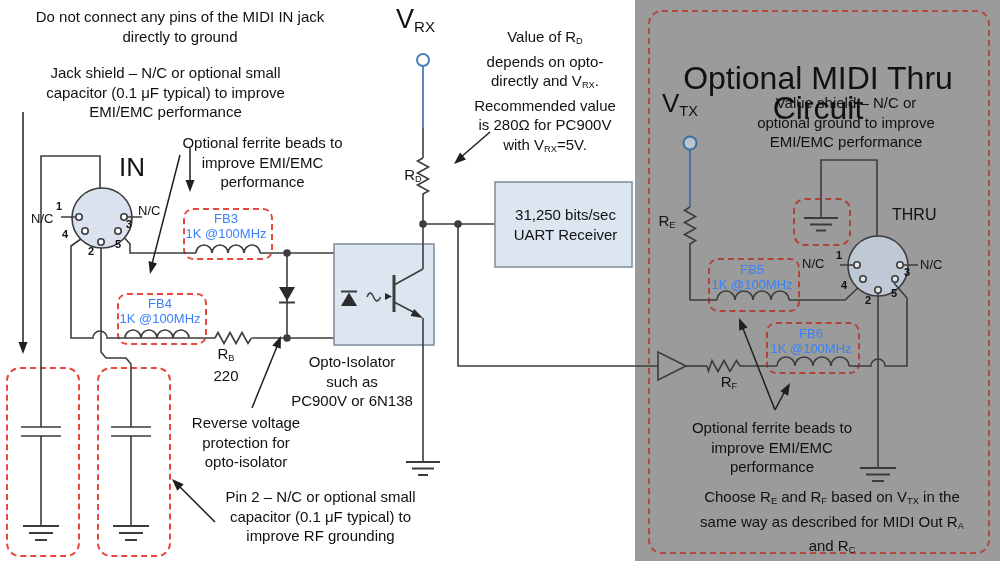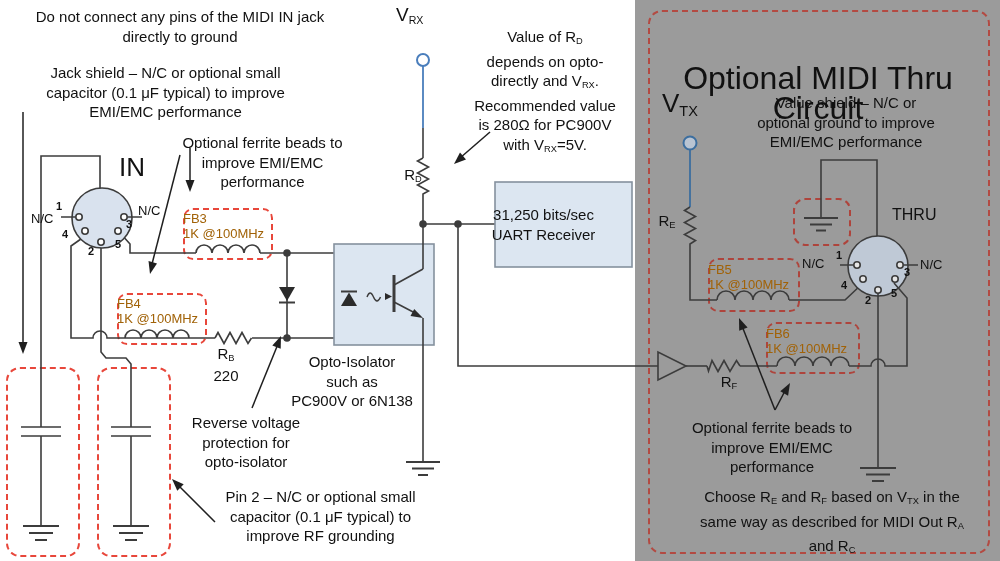--- a/index.html
+++ b/index.html
@@ -5,26 +5,26 @@
   html,body{margin:0;padding:0;background:#fff;}
   #canvas{
     position:relative;width:1000px;height:561px;overflow:hidden;background:#ffffff;
     font-family:"Liberation Sans","DejaVu Sans",sans-serif;color:#111;padding-left:22px;
   }
   .note{position:absolute;font-size:15px;line-height:19.5px;text-align:center;
         color:#111;white-space:pre-line;}
   .pn{position:absolute;font-size:11px;font-weight:bold;color:#111;}
   .nc{position:absolute;font-size:13px;color:#111;}
   .biglabel{position:absolute;font-size:26px;color:#111;}
-  .vlabel{position:absolute;font-size:19px;color:#111;}
+  .vlabel{position:absolute;font-size:27px;color:#111;}
   .vlabel .sub{font-size:0.56em;vertical-align:-0.28em;}
   .sub{font-size:0.62em;vertical-align:-0.22em;}
   .partlabel{position:absolute;font-size:15px;line-height:18px;color:#111;text-align:center;}
   .fbbox{position:absolute;border:2px dashed #e8473b;border-radius:10px;}
-  .fbtext{position:absolute;text-align:left;font-size:13px;line-height:15px;color:#a16207;}
+  .fbtext{position:absolute;text-align:center;font-size:13px;line-height:15px;color:#3b82f6;}
   .capbox{position:absolute;border:2px dashed #e8473b;border-radius:14px;}
   #panel{position:absolute;left:635px;top:0;width:365px;height:561px;background:#9b9b9b;}
   #panel-border{position:absolute;left:648px;top:10px;width:338px;height:540px;
         border:2px dashed #b34a42;border-radius:14px;}
   .panel-dash{border-color:#ae443c;}
   #svg-layer{position:absolute;left:0;top:0;z-index:5;}
   .txt{z-index:10;}
   #uart-text{display:flex;align-items:center;justify-content:center;}
 </style>
 </head>
@@ -207,21 +207,21 @@
 
   <div class="fbtext txt" style="left:183px;top:211px;width:86px;"><span>FB3</span><br><span>1K @100MHz</span></div>
   <div class="fbtext txt" style="left:117px;top:296px;width:86px;"><span>FB4</span><br><span>1K @100MHz</span></div>
 
   <div class="partlabel txt" style="left:198px;top:345px;width:56px;"><span>R</span><span class="sub">B</span><br><span>220</span></div>
   <div class="partlabel txt" style="left:399px;top:166px;width:28px;"><span>R</span><span class="sub">D</span></div>
 
   <div class="vlabel txt" style="left:396px;top:4px;"><span>V</span><span class="sub">RX</span></div>
   <div class="note txt" style="left:447px;top:27px;width:196px;"><span>Value of R</span><span class="sub">D</span><br><span>depends on opto-</span><br><span>directly and V</span><span class="sub">RX</span><span>.</span><br><span>Recommended value</span><br><span>is 280Ω for PC900V</span><br><span>with V</span><span class="sub">RX</span><span>=5V.</span></div>
 
-  <div id="uart-text" class="note txt" style="left:475px;top:182px;width:137px;height:85px;">31,250 bits/sec
+  <div id="uart-text" class="note txt" style="left:497px;top:182px;width:137px;height:85px;">31,250 bits/sec
 UART Receiver</div>
 
   <div class="note txt" style="left:268px;top:352px;width:168px;">Opto-Isolator
 such as
 PC900V or 6N138</div>
   <div class="note txt" style="left:168px;top:413px;width:156px;">Reverse voltage
 protection for
 opto-isolator</div>
   <div class="note txt" style="left:208px;top:487px;width:225px;">Pin 2 – N/C or optional small
 capacitor (0.1 μF typical) to

